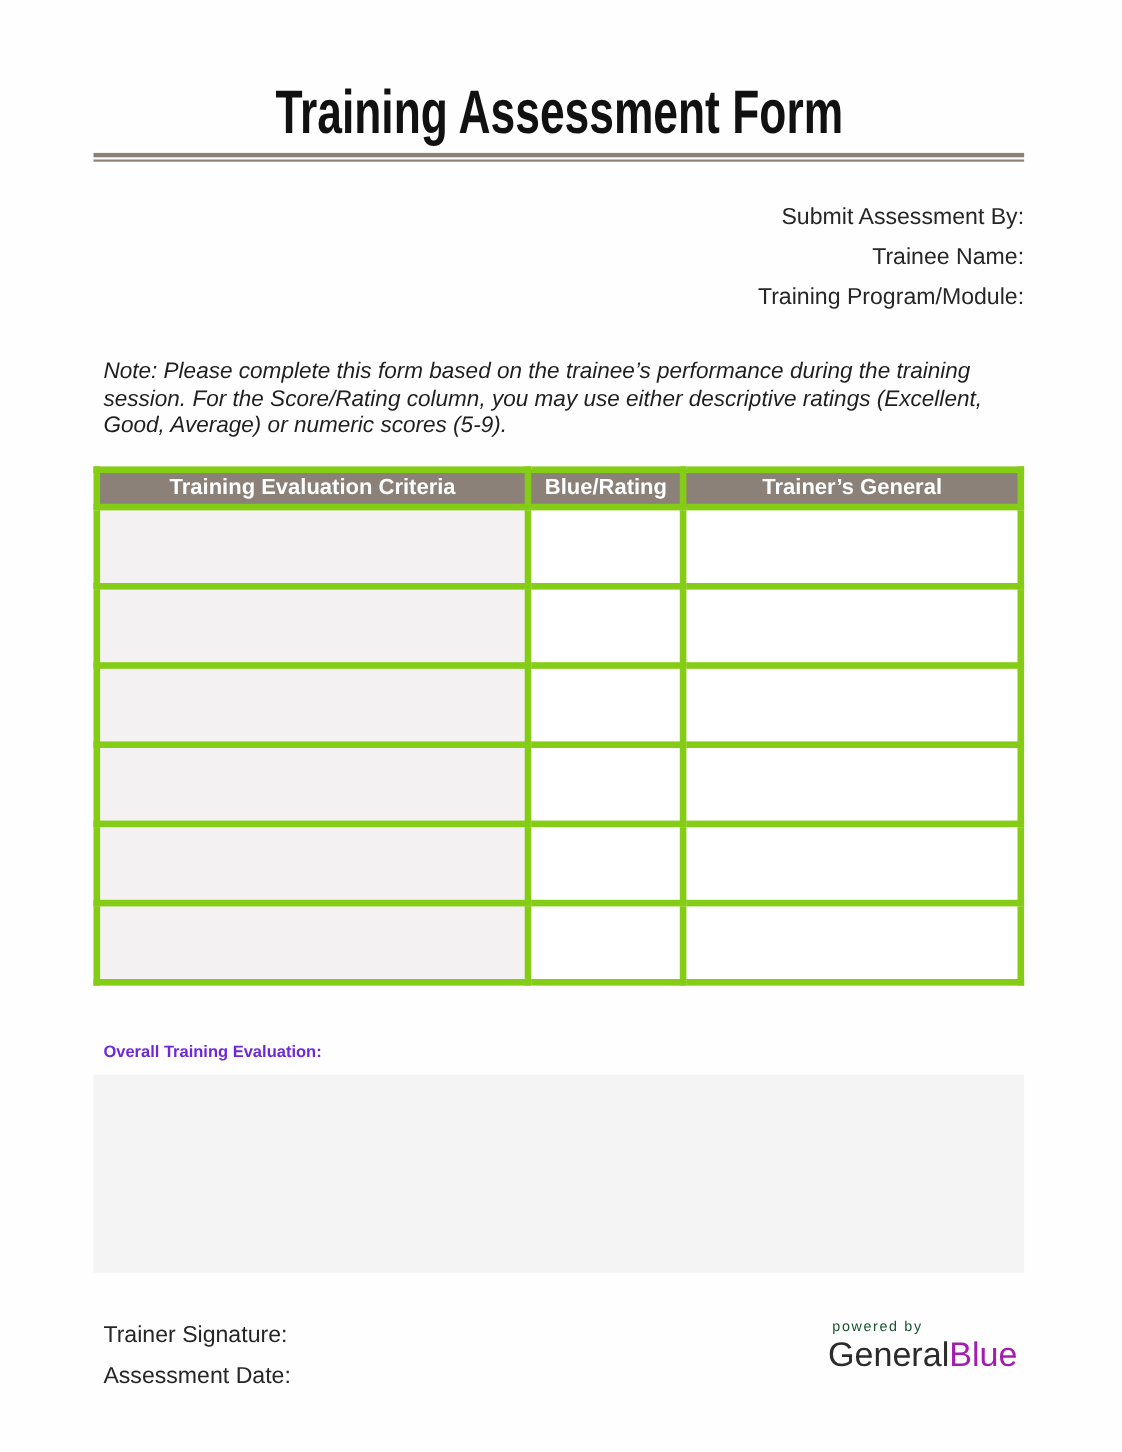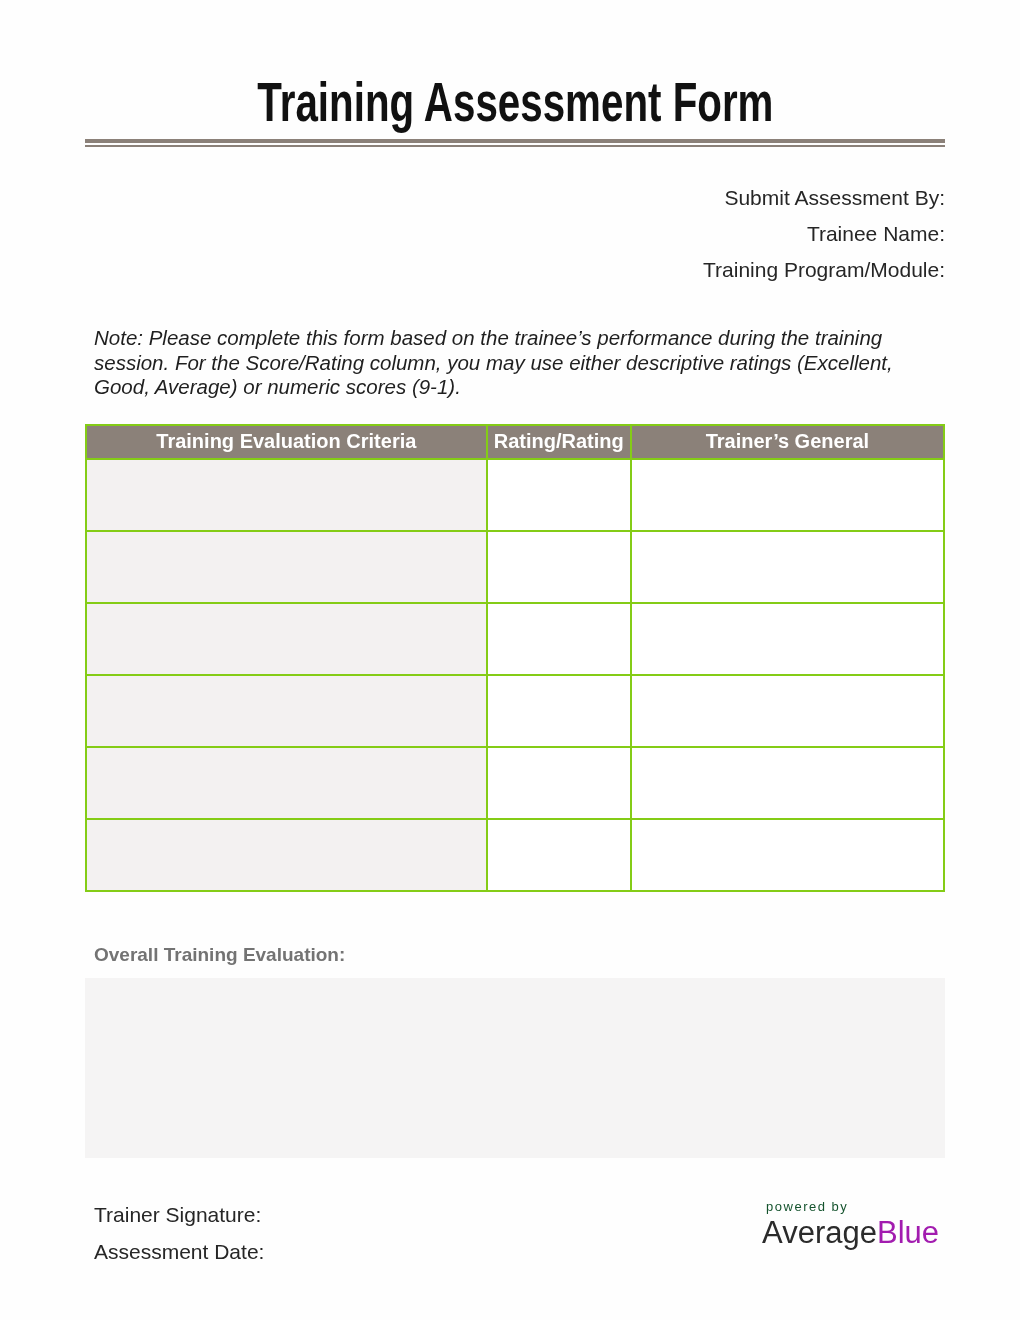--- a/index.html
+++ b/index.html
@@ -11,21 +11,21 @@
   .page {
     position: relative;
     width: 1020px;
     height: 1320px;
     background: #fefefe;
     overflow: hidden;
   }
   .content {
     position: absolute;
     left: 85px;
-    right: 75px;
+    right: 89px;
     top: 0;
   }
 
   
   .doc-title {
     margin-top: 74px;
     text-align: center;
     font-size: 56px;
     font-weight: bold;
     color: #111111;
@@ -66,21 +66,21 @@
   }
 
   
   table.eval-table {
     margin-top: 24px;
     width: 100%;
     border-collapse: collapse;
     table-layout: fixed;
   }
   table.eval-table th, table.eval-table td {
-    border: 2px solid #84cc16;
+    border: 6px solid #84cc16;
   }
   table.eval-table th {
     background: #8b8179;
     color: #ffffff;
     font-weight: bold;
     font-size: 20px;
     height: 34px;
     text-align: center;
     vertical-align: middle;
     padding: 2px 4px;
@@ -94,23 +94,23 @@
   }
   table.eval-table td.criteria-col { background: #f3f1f1; }
   col.c-criteria { width: 46.7%; }
   col.c-score    { width: 16.8%; }
   col.c-feedback { width: 36.5%; }
 
   
   .overall { margin-top: 52px; }
   .overall-label {
     margin-left: 9px;
-    font-size: 19px;
+    font-size: 15px;
     font-weight: bold;
-    color: #737373;
+    color: #6d28d9;
   }
   .overall-box {
     margin-top: 12px;
     height: 180px;
     background: #f5f4f4;
     font-size: 19px;
     padding: 8px 10px;
     color: #1f1f1f;
   }
 
@@ -168,32 +168,32 @@
       <div class="field-line">
         <span>Trainee Name:</span>
         <span></span>
       </div>
       <div class="field-line">
         <span>Training Program/Module:</span>
         <span></span>
       </div>
     </div>
 
-    <p class="note">Note: Please complete this form based on the trainee’s performance during the training session. For the Score/Rating column, you may use either descriptive ratings (Excellent, Good, Average) or numeric scores (9-1).</p>
+    <p class="note">Note: Please complete this form based on the trainee’s performance during the training session. For the Score/Rating column, you may use either descriptive ratings (Excellent, Good, Average) or numeric scores (5-9).</p>
 
     <table class="eval-table">
       <colgroup>
         <col class="c-criteria">
         <col class="c-score">
         <col class="c-feedback">
       </colgroup>
       <thead>
         <tr>
           <th>Training Evaluation Criteria</th>
-          <th>Rating/Rating</th>
+          <th>Blue/Rating</th>
           <th>Trainer’s General</th>
         </tr>
       </thead>
       <tbody>
           <tr>
             <td class="criteria-col"></td>
             <td class="score-col"></td>
             <td class="feedback-col"></td>
           </tr>
           <tr>
@@ -236,19 +236,19 @@
           <span></span>
         </div>
         <div class="sig-line">
           <span>Assessment Date:</span>
           <span></span>
         </div>
       </div>
       <div class="brand">
         <div class="powered-by">powered by</div>
         <div class="brand-name">
-          <span class="brand-general">Average</span><span class="brand-blue">Blue</span>
+          <span class="brand-general">General</span><span class="brand-blue">Blue</span>
         </div>
       </div>
     </div>
 
   </div>
 </div>
 
 </body></html>

